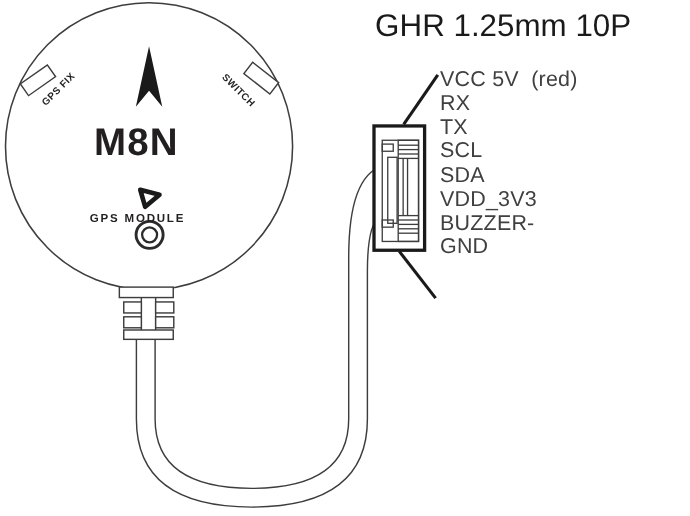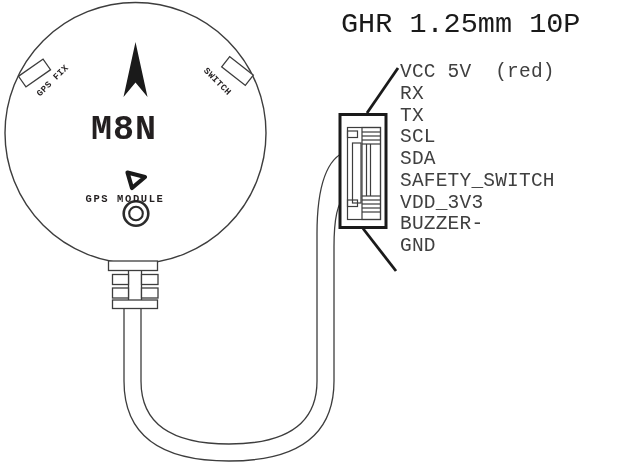--- a/index.html
+++ b/index.html
@@ -1,18 +1,18 @@
 <!DOCTYPE html>
 <html><head>
 <meta charset="utf-8">
 <style>
   html,body{margin:0;padding:0;background:#ffffff;}
   .canvas{
     position:relative;width:627px;height:469px;background:#fff;overflow:hidden;
-    font-family:Liberation Mono, monospace;color:#231f20;
+    font-family:Liberation Sans, sans-serif;color:#231f20;
   }
   .art{position:absolute;left:0;top:0;}
   .txt{position:absolute;white-space:pre;}
   .title{
     left:341px;top:8px;font-size:28.5px;font-weight:500;color:#1a1a1a;letter-spacing:0px;
   }
   .m8n{
     left:124px;top:130px;transform:translate(-50%,-50%);
     font-size:35px;font-weight:bold;letter-spacing:1px;color:#231f20;text-align:right;
   }
@@ -105,19 +105,18 @@
   <div class="txt gps-module">GPS MODULE</div>
   <div class="txt gps-fix">GPS FIX</div>
   <div class="txt switch">SWITCH</div>
 
   <div class="pins">
       <div class="pin">VCC 5V  (red)</div>
       <div class="pin">RX</div>
       <div class="pin">TX</div>
       <div class="pin">SCL</div>
       <div class="pin">SDA</div>
-      <div class="pin">SAFETY_SWITCH</div>
       <div class="pin">VDD_3V3</div>
       <div class="pin">BUZZER-</div>
       <div class="pin">GND</div>
     </div>
 
 </div>
 
 </body></html>

